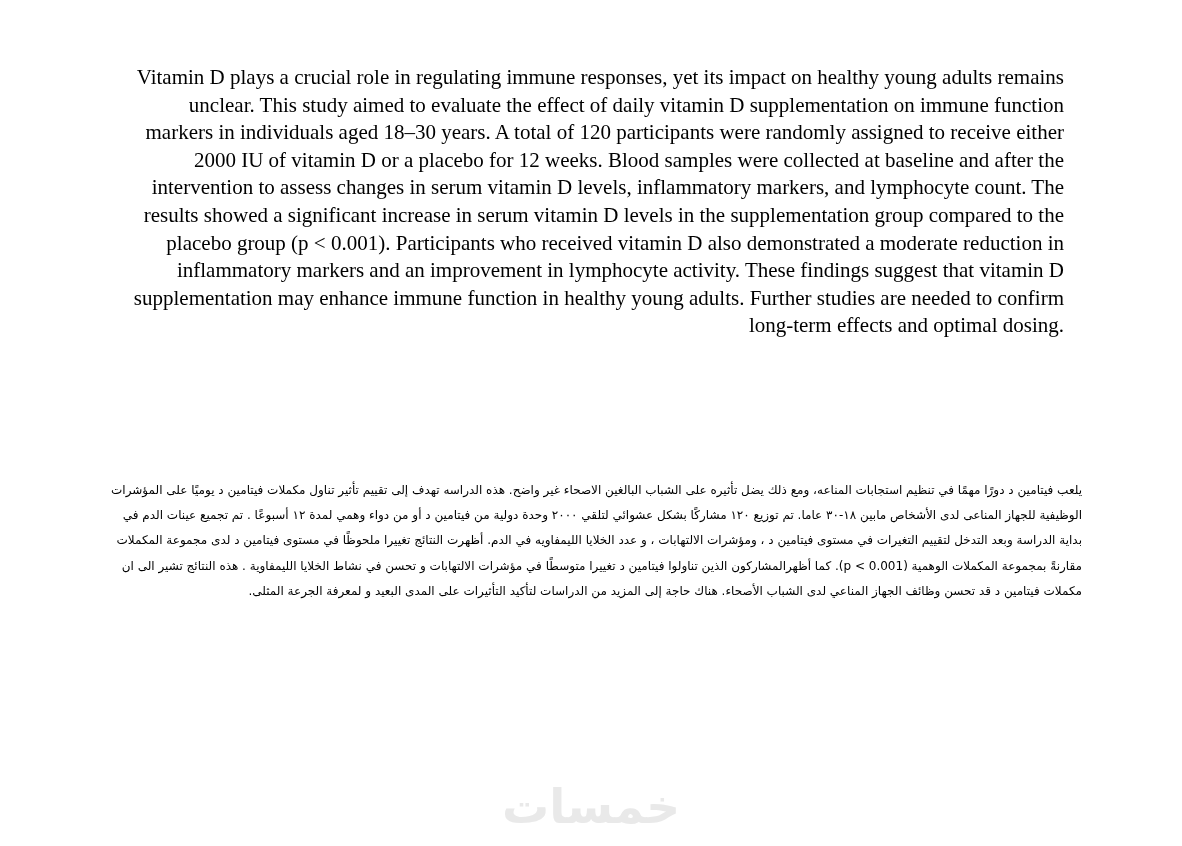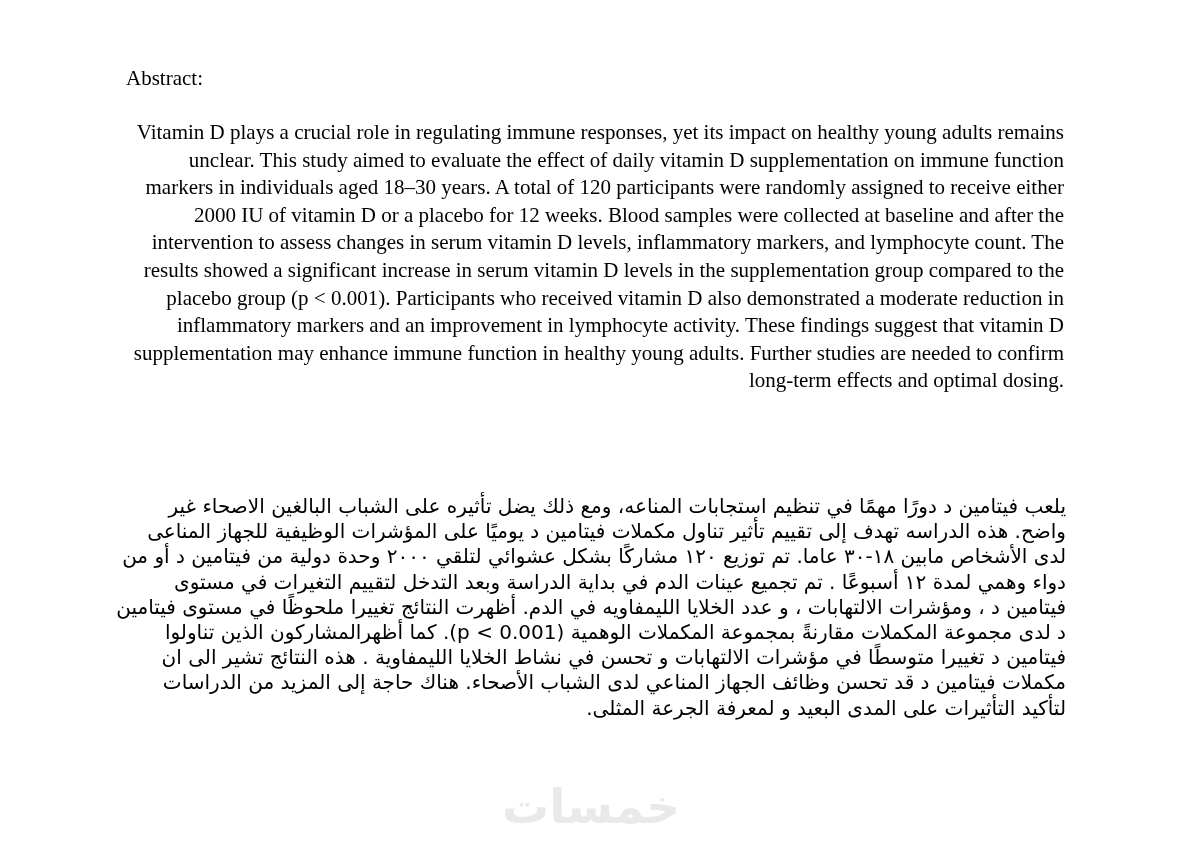--- a/index.html
+++ b/index.html
@@ -41,22 +41,22 @@
     text-align: right;
     font-family: "DejaVu Sans", sans-serif;
   }
   .ar-heading {
     margin: 0 0 2px 0;
     font-size: 17px;
     line-height: 26px;
     font-weight: normal;
   }
   .ar-body {
-    margin: 16px;
-    font-size: 20px;
+    margin: 0;
+    font-size: 12px;
     line-height: 25.2px;
   }
   .watermark {
     position: absolute;
     left: 0;
     right: 0;
     top: 779px;
     text-align: center;
     direction: rtl;
     font-family: "DejaVu Sans", sans-serif;
@@ -65,21 +65,20 @@
     letter-spacing: 1px;
     user-select: none;
   }
 </style>
 </head>
 <body>
 
 <div class="page">
 
   <div class="en-section">
-    <p class="en-heading">Abstract:</p>
     <p class="en-body">Vitamin D plays a crucial role in regulating immune responses, yet its impact on healthy young adults remains unclear. This study aimed to evaluate the effect of daily vitamin D supplementation on immune function markers in individuals aged 18–30 years. A total of 120 participants were randomly assigned to receive either 2000 IU of vitamin D or a placebo for 12 weeks. Blood samples were collected at baseline and after the intervention to assess changes in serum vitamin D levels, inflammatory markers, and lymphocyte count. The results showed a significant increase in serum vitamin D levels in the supplementation group compared to the placebo group (p &lt; 0.001). Participants who received vitamin D also demonstrated a moderate reduction in inflammatory markers and an improvement in lymphocyte activity. These findings suggest that vitamin D supplementation may enhance immune function in healthy young adults. Further studies are needed to confirm long-term effects and optimal dosing.</p>
   </div>
 
   <div class="ar-section" dir="rtl">
     <p class="ar-body">يلعب فيتامين د دورًا مهمًا في تنظيم استجابات المناعه، ومع ذلك يضل تأثيره على الشباب البالغين الاصحاء غير واضح. هذه الدراسه تهدف إلى تقييم تأثير تناول مكملات فيتامين د يوميًا على المؤشرات الوظيفية للجهاز المناعى لدى الأشخاص مابين ١٨-٣٠ عاما. تم توزيع ١٢٠ مشاركًا بشكل عشوائي لتلقي ٢٠٠٠ وحدة دولية من فيتامين د أو من دواء وهمي لمدة ١٢ أسبوعًا . تم تجميع عينات الدم في بداية الدراسة وبعد التدخل لتقييم التغيرات في مستوى فيتامين د ، ومؤشرات الالتهابات ، و عدد الخلايا الليمفاويه في الدم. أظهرت النتائج تغييرا ملحوظًا في مستوى فيتامين د لدى مجموعة المكملات مقارنةً بمجموعة المكملات الوهمية (p &lt; 0.001). كما أظهرالمشاركون الذين تناولوا فيتامين د تغييرا متوسطًا في مؤشرات الالتهابات و تحسن في نشاط الخلايا الليمفاوية . هذه النتائج تشير الى ان مكملات فيتامين د قد تحسن وظائف الجهاز المناعي لدى الشباب الأصحاء. هناك حاجة إلى المزيد من الدراسات لتأكيد التأثيرات على المدى البعيد و لمعرفة الجرعة المثلى.</p>
   </div>
 
   <div class="watermark" style="color: rgb(233, 233, 233);">خمسات</div>
 
 </div>

